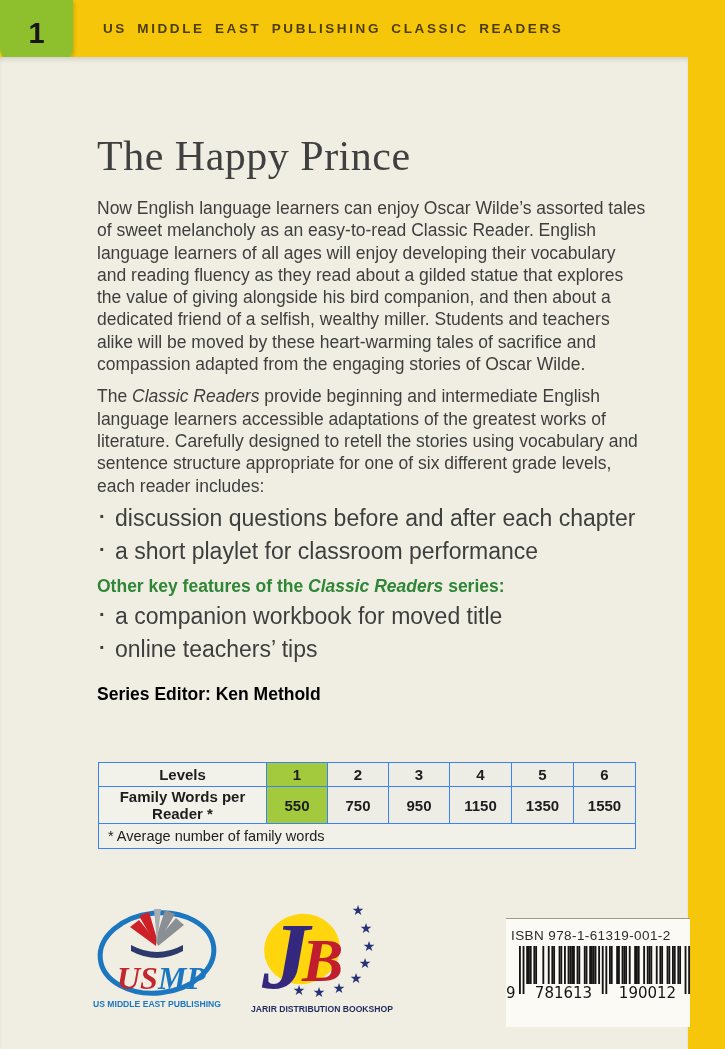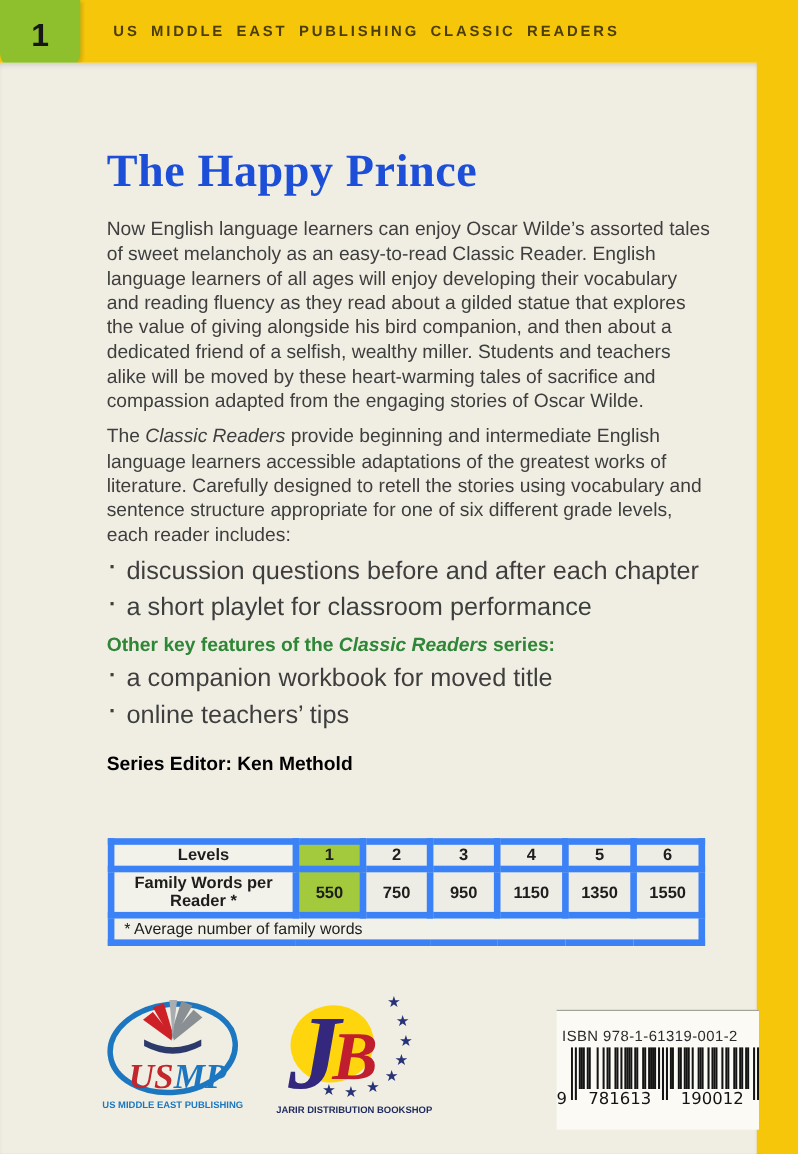--- a/index.html
+++ b/index.html
@@ -23,22 +23,22 @@
   }
   .badge span { font-size:29px; font-weight:bold; color:#161616; padding-top:4px; }
   .series-title {
     position:absolute; left:103px; top:0; height:57px; display:flex; align-items:center;
     font-size:13.5px; font-weight:bold; letter-spacing:2.6px; word-spacing:4px;
     color:#4d3d06;
   }
   
   .textcol { position:absolute; left:97px; top:132px; width:552px; color:#3e3e3e; }
   h1.title {
-    font-family:"Liberation Serif", serif; font-weight:bold;
-    font-size:42px; color:#1d4ed8; letter-spacing:0.5px; margin-bottom:17px;
+    font-family:"Liberation Serif", serif; font-weight:normal;
+    font-size:42px; color:#404040; letter-spacing:0.5px; margin-bottom:17px;
   }
   p.body { font-size:17.5px; line-height:22.3px; margin-bottom:10px; }
   p.body .it { font-style:italic; }
   ul.blist { list-style:none; margin:8px 0 2px 0; }
   ul.blist li {
     font-size:23px; line-height:22px; margin-bottom:11px; padding-left:18px; position:relative;
   }
   ul.blist li::before {
     content:"·"; position:absolute; left:2px; top:-2px; font-weight:bold; font-size:20px; color:#3e3e3e;
   }
@@ -47,37 +47,37 @@
   }
   h2.features .it { font-style:italic; }
   p.editor { font-size:17.5px; font-weight:bold; color:#000000; margin-top:24px; }
   
   table.levels {
     position:absolute; left:98px; top:762px; width:537px;
     border-collapse:collapse; table-layout:fixed;
     font-size:15px; color:#1d1d1d;
   }
   table.levels th, table.levels td {
-    border:6px solid #3b82f6; text-align:center; height:24px;
+    border:1px solid #3b82f6; text-align:center; height:24px;
     background:#edece5; font-weight:bold; padding:1px 2px;
   }
   table.levels .labelcol { background:#f2f1ea; }
   table.levels .hl { background:#a3c93c; }
   table.levels td.footnote {
     text-align:left; font-weight:normal; background:#f1f0e9;
     padding-left:9px; font-size:14.5px; height:25px;
   }
   
   .logo { position:absolute; }
   .usmp-logo { left:93px; top:901px; }
   .jb-logo   { left:246px; top:893px; }
   
   .barcode-box {
     position:absolute; left:506px; top:918px; width:184px; height:109px;
-    background:#fbfaf5; border-top:1px solid #9a9a90; padding-top:14px;
+    background:#fbfaf5; border-top:1px solid #9a9a90; padding-top:8px;
   }
   .isbn { font-size:13.5px; color:#2b2b2b; letter-spacing:.4px; margin:1px 0 3px 5px; }
   .bars-wrap { position:relative; height:68px; }
   .bars-wrap svg { position:absolute; left:13px; top:0; }
   .bc-digits span {
     position:absolute; font-family:"DejaVu Sans", sans-serif;
     font-size:15px; color:#141414; top:38px;
   }
   .bc-digits .lead { left:0px; }
   .bc-digits .g1 { left:21px; width:73px; text-align:center; background:#fbfaf5; }

